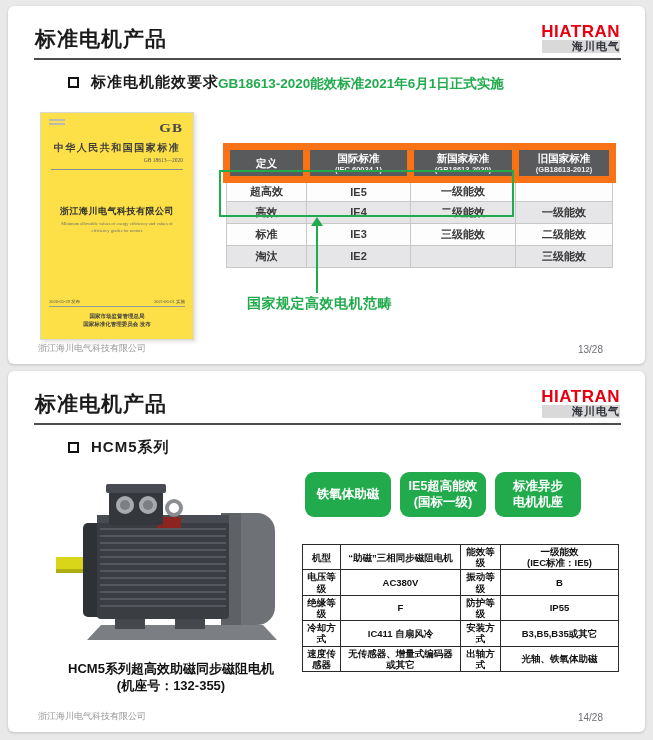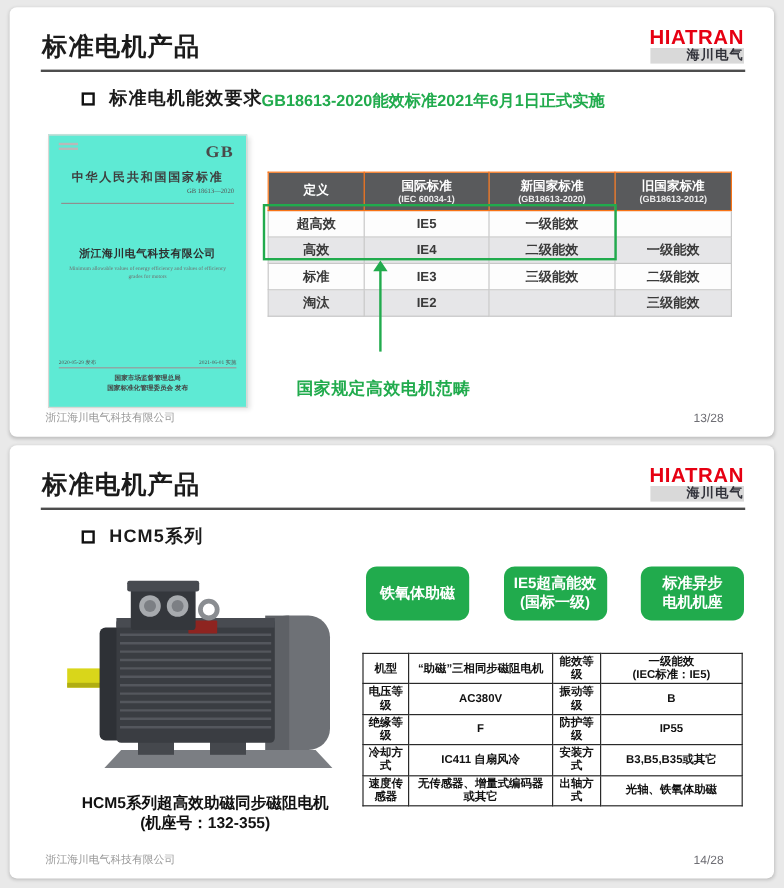--- a/index.html
+++ b/index.html
@@ -53,22 +53,22 @@
   }
   .footer-company{
     position:absolute; left:30px; bottom:9px; font-size:9px; color:var(--muted);
   }
   .footer-page{
     position:absolute; right:42px; bottom:9px; font-size:10px; color:#6E6E74;
   }
 
   
   .doc-cover{
-    position:absolute; left:32px; top:106px; width:166px; height:228px;
-    background:#5eead4; border:1px solid #D8D8D4;
+    position:absolute; left:32px; top:106px; width:154px; height:228px;
+    background:#fde047; border:1px solid #D8D8D4;
     box-shadow:2px 2px 4px rgba(0,0,0,0.12);
     font-family:"Liberation Serif","DejaVu Serif",serif; color:#3A3A3A;
   }
   .doc-ics{position:absolute; left:8px; top:6px;}
   .doc-ics i{display:block; width:16px; height:2px; background:#B9B9B9; margin-bottom:2px;}
   .doc-gb{
     position:absolute; right:10px; top:6px; font-size:15px; font-weight:bold;
     letter-spacing:1px; color:#4A4A4A; transform:scaleY(0.9);
   }
   .doc-nation{
@@ -95,21 +95,21 @@
     position:absolute; left:0; right:0; top:199px; text-align:center;
     font-size:5.5px; font-weight:bold; color:#444; line-height:1.5; white-space:pre-line;
   }
 
   
   .etable{
     position:absolute; left:215px; top:137px; width:386px;
     border-collapse:collapse; table-layout:fixed;
   }
   .etable th{
-    background:var(--hdr-gray); color:#FFF; border:1px solid #f97316;
+    background:var(--hdr-gray); color:#FFF; border:7px solid #f97316;
     height:32px; font-size:10.5px; font-weight:bold; padding:2px; line-height:1.2;
   }
   .etable th .sub{display:block; font-size:7.5px; font-weight:bold; color:#EDEDED;}
   .etable td{
     border:1px solid #C8C8C8; height:22px; text-align:center;
     font-size:11px; font-weight:600; color:#3A3A3A; background:#FDFDFD;
   }
   .etable tr.alt td{background:var(--row-alt);}
   .col-c1{width:80px;} .col-c2{width:104px;} .col-c3{width:105px;} .col-c4{width:97px;}
 
@@ -118,25 +118,25 @@
     border:2.5px solid var(--green); pointer-events:none;
   }
   .arrow-line{position:absolute; left:308px; top:219px; width:2px; height:68px; background:var(--green);}
   .arrow-head{
     position:absolute; left:303px; top:211px; width:0; height:0;
     border-left:6px solid transparent; border-right:6px solid transparent;
     border-bottom:9px solid var(--green);
   }
   .annotation{
     position:absolute; left:239px; top:289px;
-    font-size:14px; font-weight:bold; color:var(--green); letter-spacing:0.5px;margin-top:20px;
+    font-size:14px; font-weight:bold; color:var(--green); letter-spacing:0.5px;
   }
 
   
-  .badges{position:absolute; left:297px; top:101px; width:315px; display:flex; justify-content:space-between;}
+  .badges{position:absolute; left:297px; top:101px; width:276px; display:flex; justify-content:space-between;}
   .badge{
     width:86px; height:45px; background:var(--green); border-radius:9px;
     color:#FFF; font-size:12.5px; font-weight:bold; text-align:center;
     display:flex; align-items:center; justify-content:center;
     white-space:pre-line; line-height:1.25;
   }
   .spec-table{
     position:absolute; left:294px; top:173px; width:316px;
     border-collapse:collapse; table-layout:fixed;
   }

